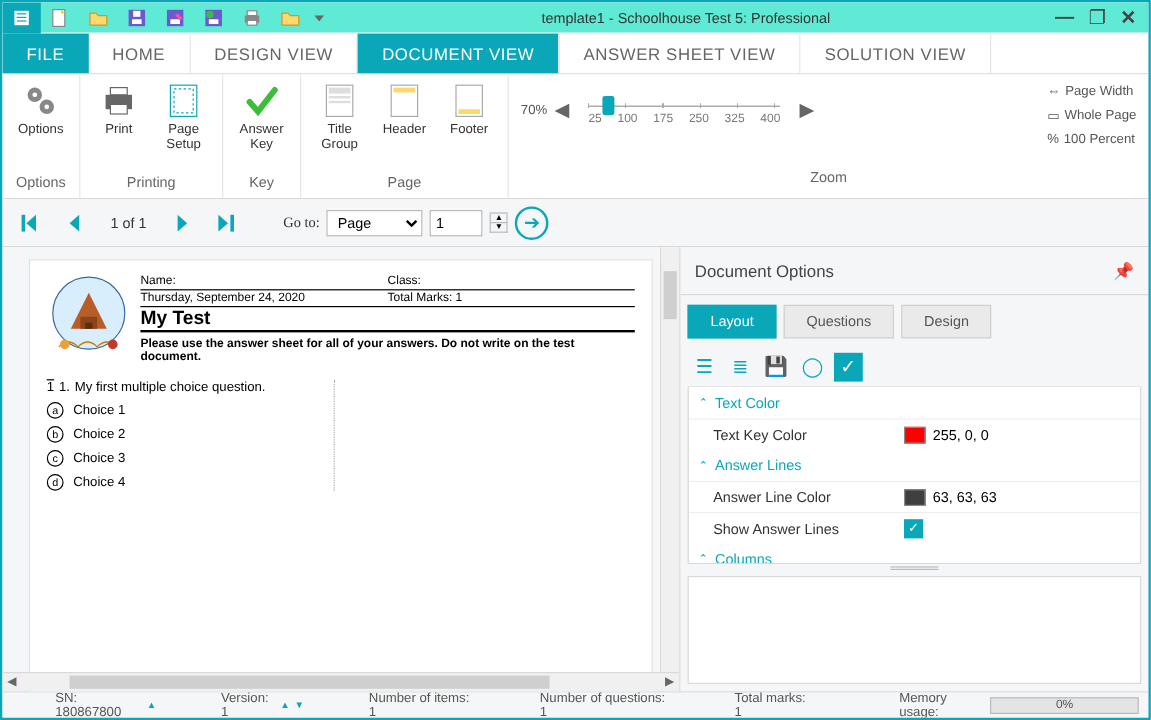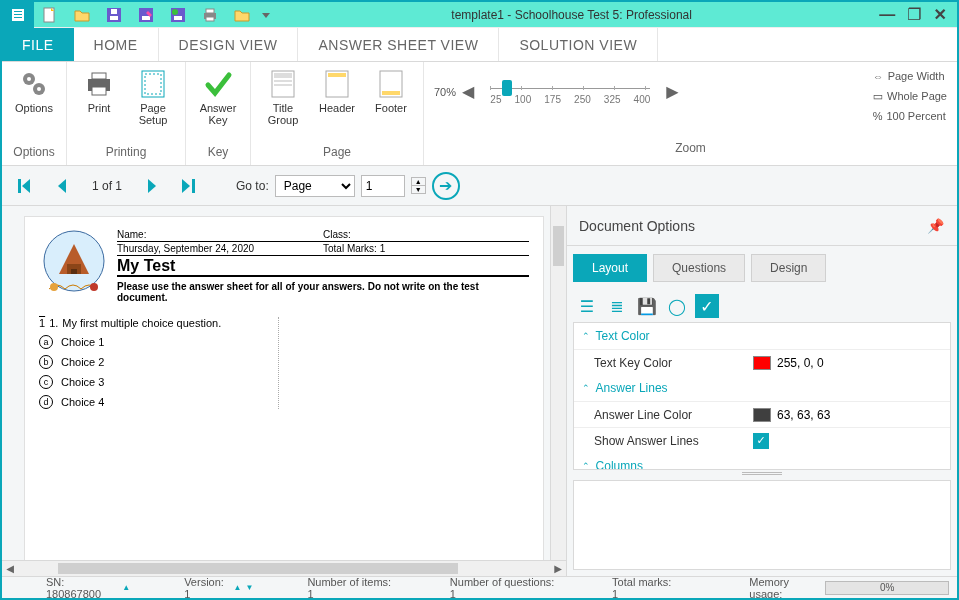--- a/index.html
+++ b/index.html
@@ -162,20 +162,21 @@
     <span style="cursor:pointer;font-weight:bold;">—</span>
     <span style="cursor:pointer;">❐</span>
     <span style="cursor:pointer;font-weight:bold;">✕</span>
   </div>
 </div>
 
 <div class="tabs">
   <div class="tab file">FILE</div>
   <div class="tab">HOME</div>
   <div class="tab">DESIGN VIEW</div>
+  <div class="tab active">DOCUMENT VIEW</div>
   <div class="tab">ANSWER SHEET VIEW</div>
   <div class="tab">SOLUTION VIEW</div>
 </div>
 
 <div class="ribbon">
   <div class="group">
     <div class="items">
       <div class="bigbtn">
         <div class="ic">
             <svg width="30" height="30">
@@ -316,21 +317,21 @@
         <path d="M2 2 L10 9 L2 16 Z" fill="#0aa7b9"></path>
       </svg>
     </div>
   <div class="navbtn">
       <svg width="18" height="18">
         <path d="M2 2 L10 9 L2 16 Z" fill="#0aa7b9"></path>
         <rect x="12" y="2" width="3" height="14" fill="#0aa7b9"></rect>
       </svg>
     </div>
   <div style="width:20px"></div>
-  <span style="font-size:12px;color:#333;">Go to:</span>
+  <span style="font-size:12px;color:#333;font-family:Liberation Serif, serif;">Go to:</span>
   <select style="width:80px;"><option>Page</option></select>
   <input type="text" style="width: 44px;" value="1">
   <div style="display:flex;flex-direction:column;">
     <span style="font-size:7px;border:1px solid #bbb;padding:0 3px;cursor:pointer;">▲</span>
     <span style="font-size:7px;border:1px solid #bbb;border-top:none;padding:0 3px;cursor:pointer;">▼</span>
   </div>
   <div class="gocircle">➔</div>
 </div>
 
 <div class="main">

